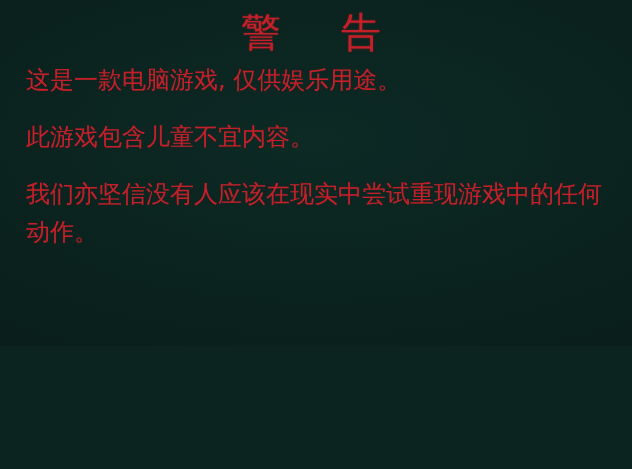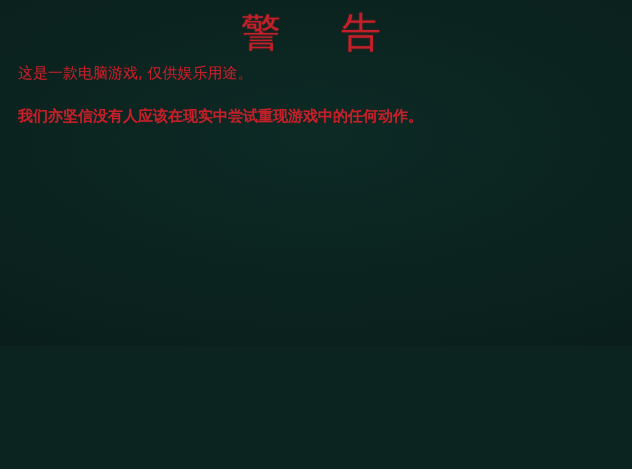--- a/index.html
+++ b/index.html
@@ -31,40 +31,40 @@
     line-height: 1;
     letter-spacing: 10px;
     padding-top: 12px;
     margin: 0 0 10px 0;
     font-weight: normal;
     text-shadow: 0 0 2px rgba(197,32,42,0.55);
     font-family: "DejaVu Serif", "Liberation Serif", serif;
   }
   .body-text {
     color: #c5202a;
-    font-size: 15px;
+    font-size: 24px;
     line-height: 1.55;
-    padding: 0 18px;
+    padding: 0 26px;
     text-shadow: 0 0 1px rgba(197,32,42,0.35);
     font-family: "DejaVu Sans", "Liberation Sans", sans-serif;
   }
   .para {
     margin: 0 0 20px 0;
     white-space: pre-wrap;
   }
   .para.last {
     margin-bottom: 1px;
-    font-weight: bold;
   }
 </style>
 </head>
 <body>
 
 <div class="screen">
 
   <h1 class="title">警　告</h1>
 
   <div class="body-text">
     <p class="para">这是一款电脑游戏, 仅供娱乐用途。</p>
+    <p class="para">此游戏包含儿童不宜内容。</p>
     <p class="para last">我们亦坚信没有人应该在现实中尝试重现游戏中的任何动作。</p>
   </div>
 
 </div>
 
 </body></html>

